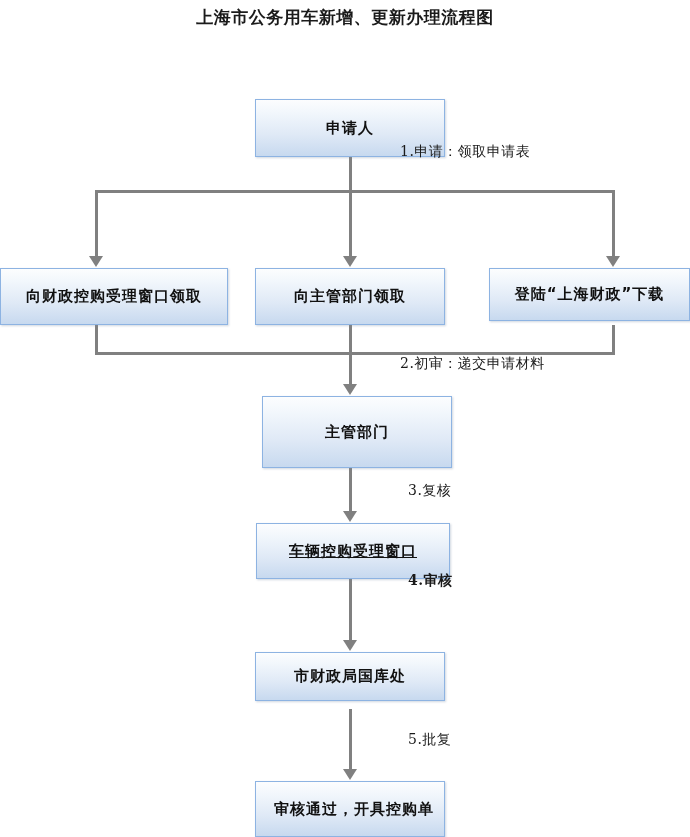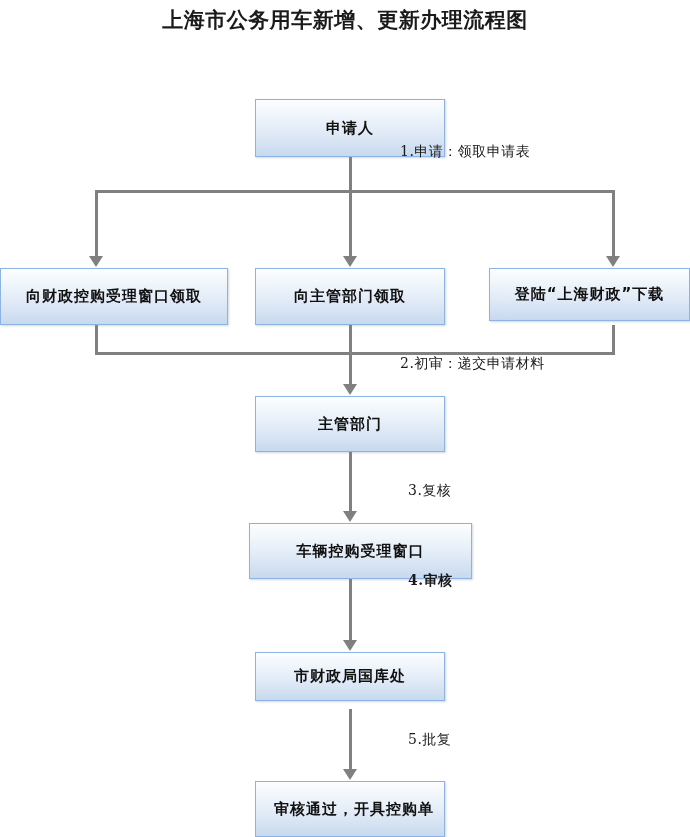--- a/index.html
+++ b/index.html
@@ -24,21 +24,21 @@
   }
 
   
   .chart-title {
     position: absolute;
     left: 0;
     top: 6px;
     width: 690px;
     text-align: center;
     font-family: "DejaVu Serif", "Liberation Serif", serif;
-    font-size: 21px;
+    font-size: 17px;
     font-weight: bold;
     color: #1a1a1a;
     letter-spacing: 0.5px;
     white-space: nowrap;
   }
 
   
   .node {
     position: absolute;
     box-sizing: border-box;
@@ -122,23 +122,23 @@
   <div class="arrowhead" style="left:343px; top:769px;"></div>
 
   <div class="node" style="left:255px; top:63px; width:190px; height:58px;margin-top:36px;">申请人</div>
 
   <div class="node" style="left:0px; top:268px; width:228px; height:57px;">向财政控购受理窗口领取</div>
 
   <div class="node" style="left:255px; top:268px; width:190px; height:57px;">向主管部门领取</div>
 
   <div class="node" style="left:489px; top:268px; width:201px; height:53px;">登陆“上海财政”下载</div>
 
-  <div class="node" style="left:255px; top:396px; width:190px; height:56px;text-align:right;">主管部门</div>
+  <div class="node" style="left:262px; top:396px; width:190px; height:72px;text-align:right;">主管部门</div>
 
-  <div class="node" style="left:249px; top:523px; width:223px; height:56px;">车辆控购受理窗口</div>
+  <div class="node" style="left:256px; top:523px; width:194px; height:56px;text-decoration:underline;">车辆控购受理窗口</div>
 
   <div class="node" style="left:255px; top:652px; width:190px; height:49px;">市财政局国库处</div>
 
   <div class="node" style="left:255px; top:781px; width:190px; height:56px;padding-left:8px;">审核通过，开具控购单</div>
 
   <div class="step-label" style="left:400px; top:143px;">1.申请：领取申请表</div>
 
   <div class="step-label" style="left:400px; top:355px;">2.初审：递交申请材料</div>
 
   <div class="step-label" style="left:408px; top:482px;">3.复核</div>

